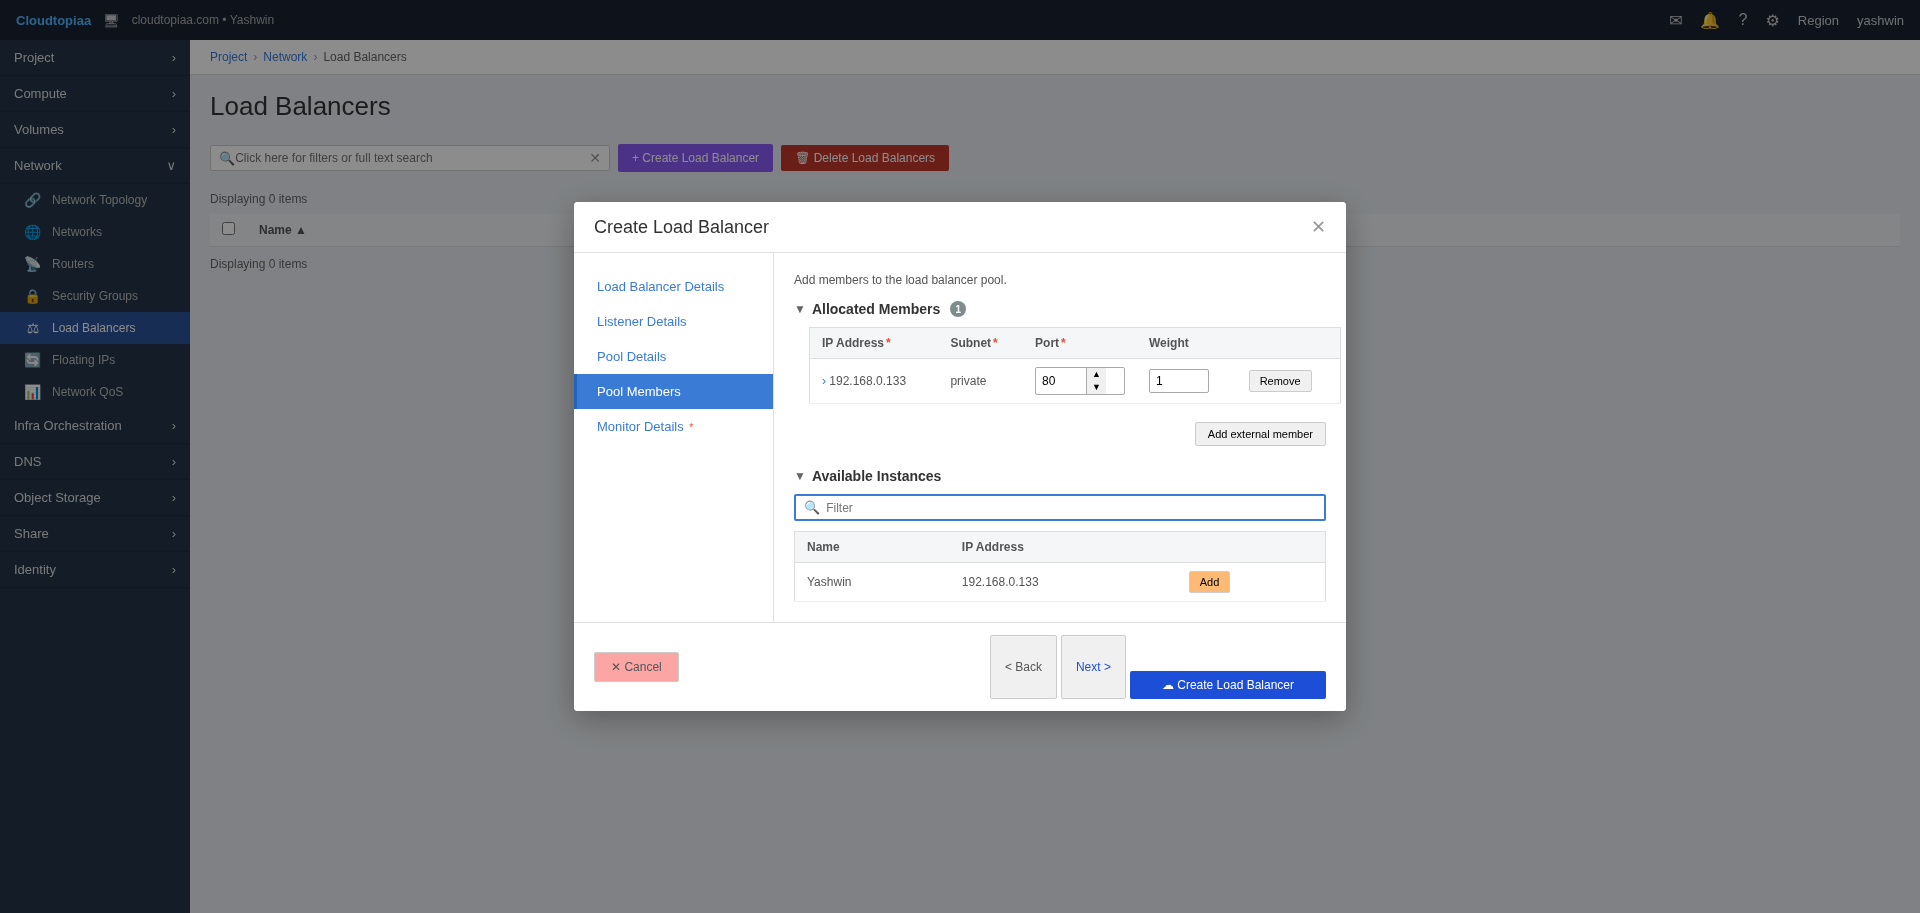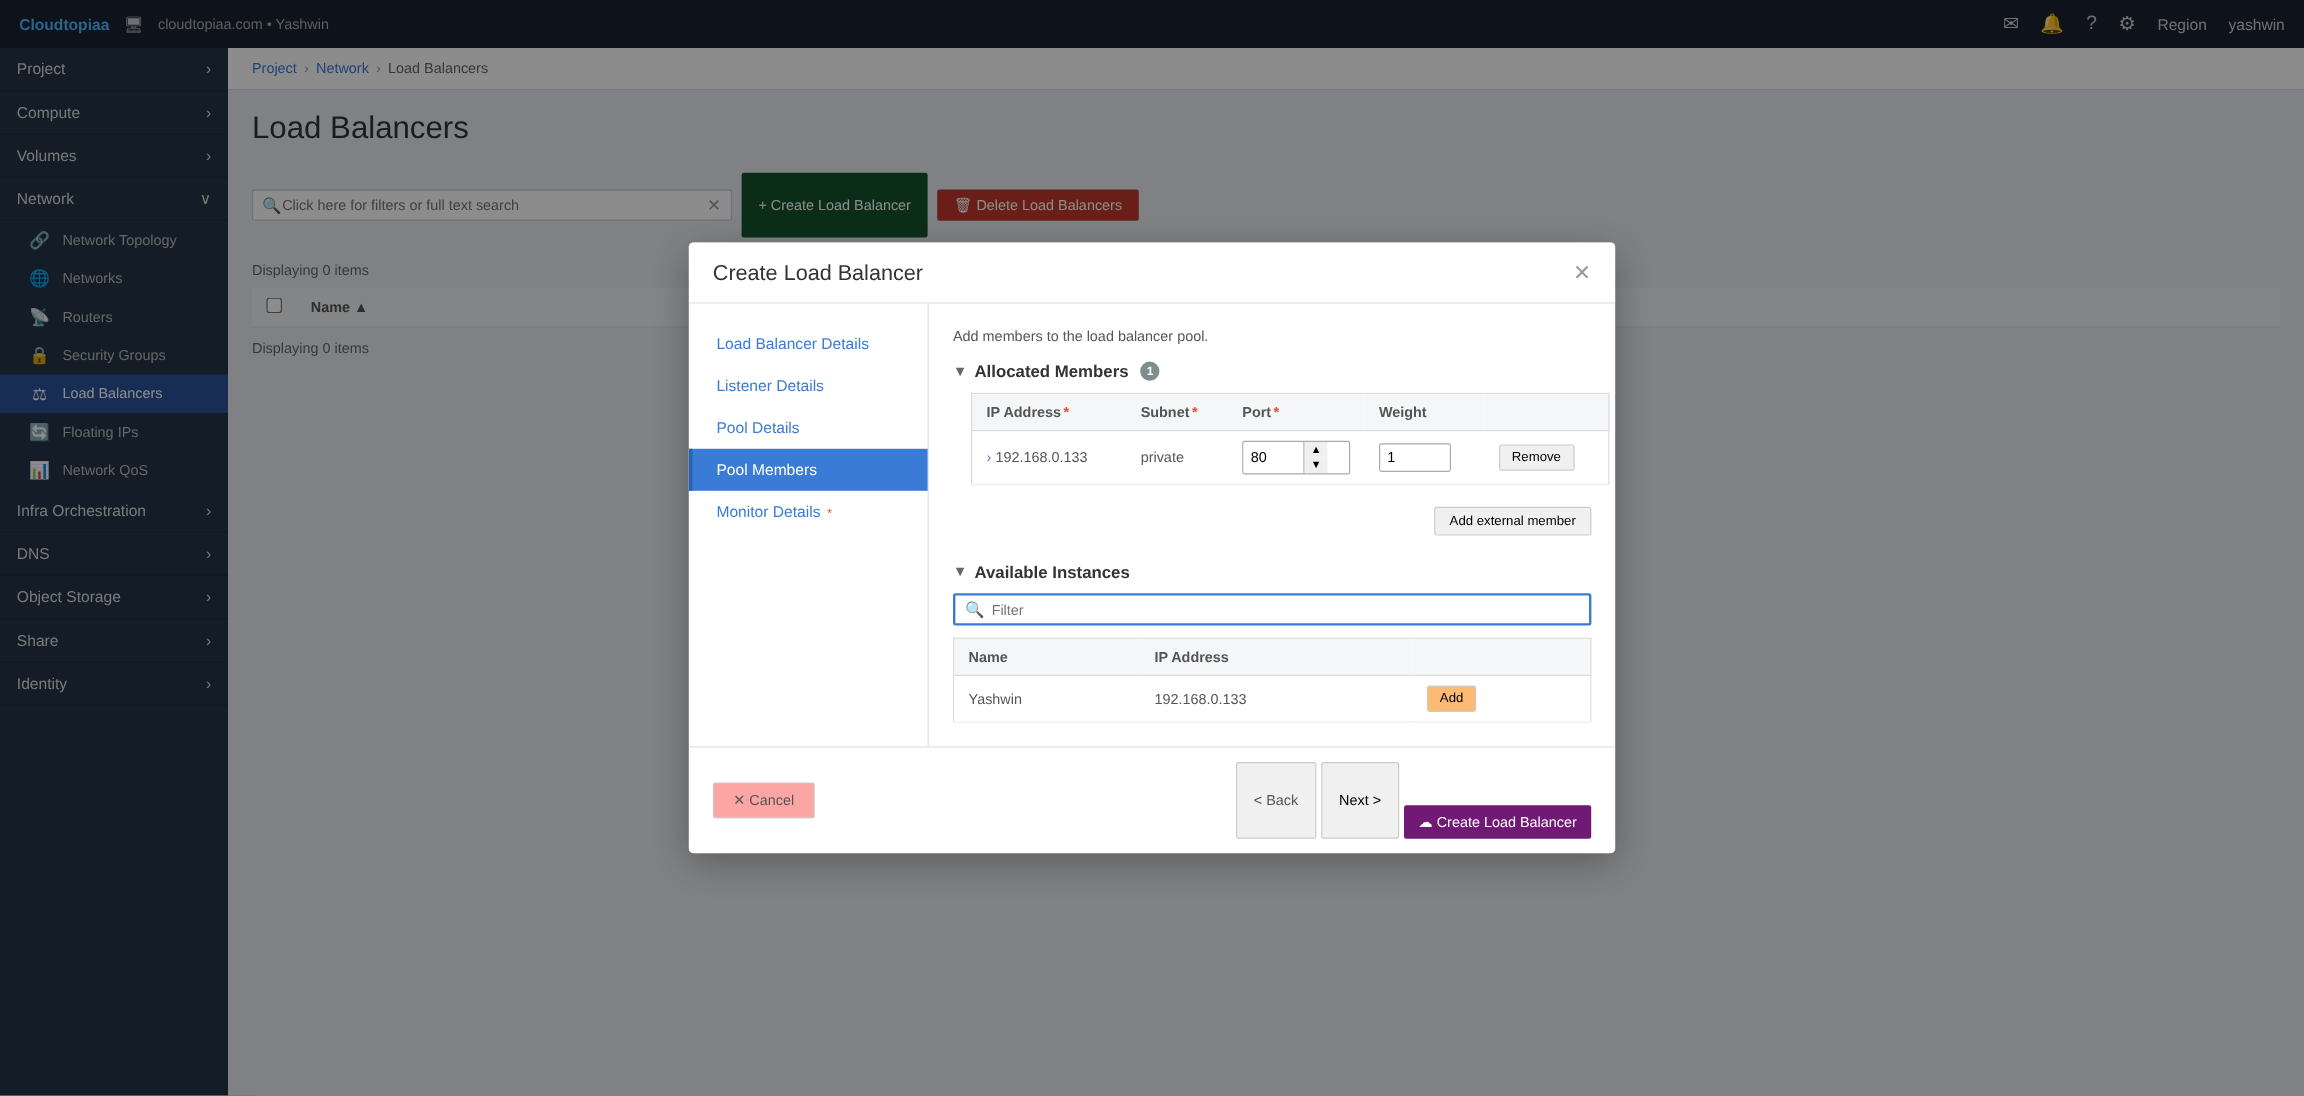--- a/index.html
+++ b/index.html
@@ -77,22 +77,22 @@
     }
     .search-box {
       display: flex; align-items: center;
       border: 1px solid #ccc; background: #fff;
       padding: 4px 8px; flex: 1; max-width: 400px;
       border-radius: 2px;
     }
     .search-box input { border: none; outline: none; font-size: 12px; flex: 1; color: #999; }
     .btn-clear { background: none; border: none; cursor: pointer; color: #999; font-size: 14px; }
     .btn-primary {
-      background: #14532d; color: #fff; border: none;
-      padding: 20px 14px; cursor: pointer; font-size: 12px; border-radius: 2px;
+      background: #8b5cf6; color: #fff; border: none;
+      padding: 7px 14px; cursor: pointer; font-size: 12px; border-radius: 2px;
     }
     .btn-danger {
       background: #c0392b; color: #fff; border: none;
       padding: 6px 14px; cursor: pointer; font-size: 12px; border-radius: 2px;
     }
 
     .table-area { padding: 10px 20px; }
     .displaying { font-size: 12px; color: #666; margin-bottom: 8px; }
     .data-table { width: 100%; border-collapse: collapse; background: #fff; }
     .data-table th {
@@ -244,25 +244,25 @@
     }
     .footer-right { display: flex; gap: 4px; }
     .btn-back {
       background: #f0f0f0; border: 1px solid #ccc;
       padding: 7px 14px; cursor: pointer; font-size: 12px; border-radius: 2px;
       color: #555;
     }
     .btn-next {
       background: #f0f0f0; border: 1px solid #ccc;
       padding: 7px 14px; cursor: pointer; font-size: 12px; border-radius: 2px;
-      color: #000000;
+      color: #1d4ed8;
     }
     .btn-create-lb {
-      background: #701a75; color: #fff; border: none;
-      padding: 7px 12px; cursor: pointer; font-size: 12px; border-radius: 2px; margin-top: 36px;
+      background: #1d4ed8; color: #fff; border: none;
+      padding: 7px 32px; cursor: pointer; font-size: 12px; border-radius: 2px; margin-top: 36px;
     }
 
     .row-toggle { color: #3a7bd5; cursor: pointer; font-size: 12px; }
   </style>
 </head>
 <body>
 
 <div class="topbar">
   <div class="topbar-left">
     <span class="topbar-brand">Cloudtopiaa</span>

